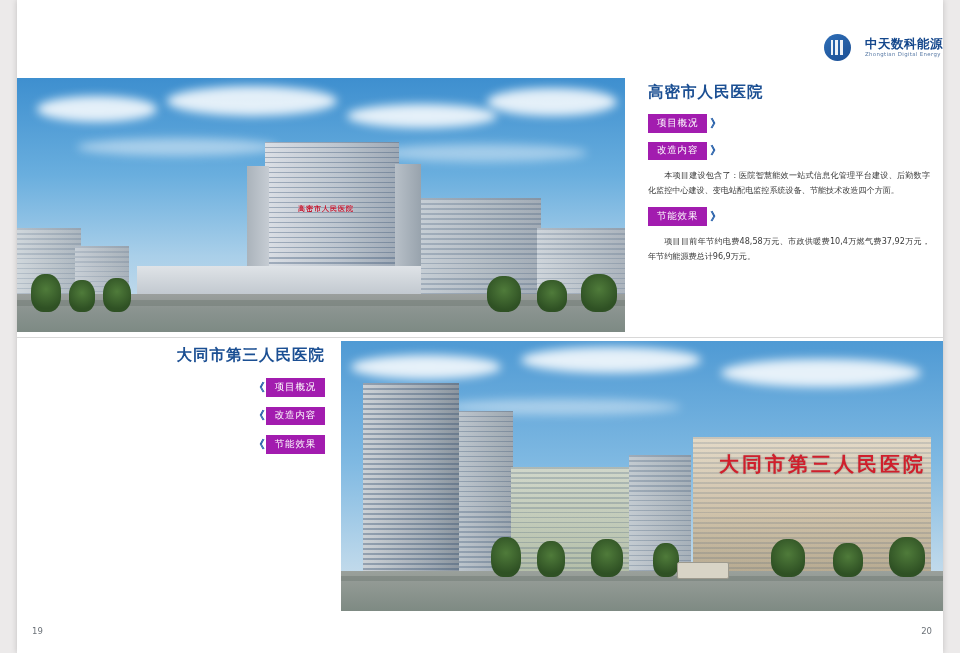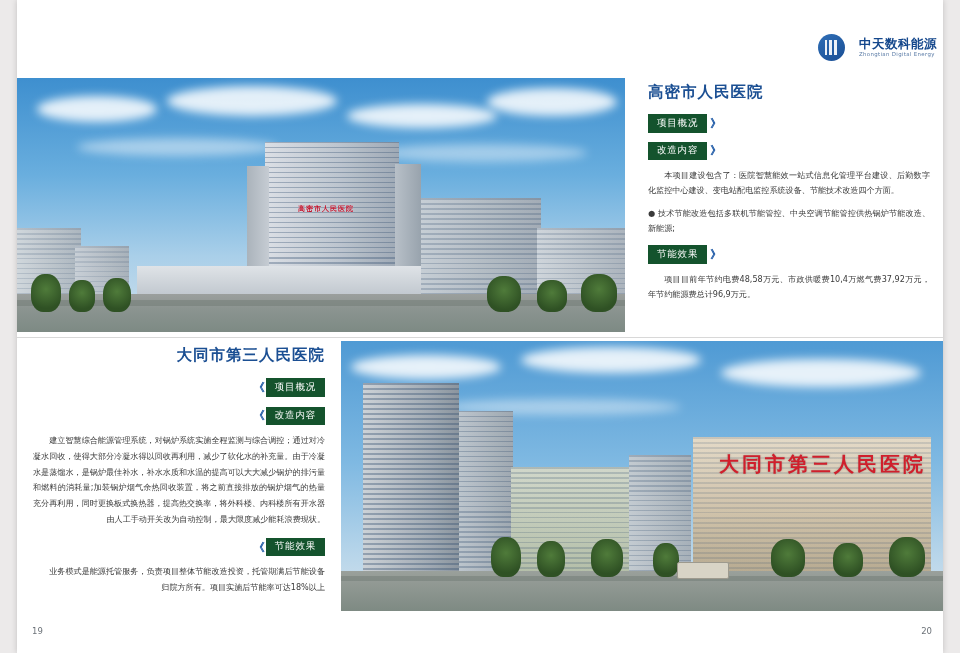--- a/index.html
+++ b/index.html
@@ -27,21 +27,21 @@
   .sheet-shadow {
     position: absolute;
     top: 0; left: 17px; width: 926px; height: 653px;
     box-shadow: 0 0 6px rgba(0,0,0,0.18);
     pointer-events: none;
   }
 
   
   #logo {
     position: absolute;
-    right: 23px; top: 34px;
+    right: 17px; top: 34px;
     display: flex; align-items: center;
     gap: 14px;
   }
   #logo .mark {
     width: 27px; height: 27px; border-radius: 50%;
     background: linear-gradient(145deg,#2f6fb7 0%,#1a4e94 100%);
     position: relative;
     flex: none;
   }
   #logo .mark::before {
@@ -115,21 +115,21 @@
   }
   .art-title {
     font-size: 15.5px;
     color: #1b4f93;
     font-weight: bold;
     letter-spacing: 1px;
     margin-bottom: 11px;
   }
   .tagrow { display: flex; align-items: center; margin: 9px 0 6px; }
   .tag {
-    background: #14532d;
+    background: #a21caf;
     color: #fff;
     font-size: 9.5px;
     padding: 2.5px 9px 3px;
     letter-spacing: .8px;
     white-space: nowrap;
   }
   .tag-arrow {
     margin-left: 3px;
     color: #1b57a5;
     font-size: 11px;
@@ -282,21 +282,20 @@
     <div class="tagrow">
       <span class="tag">项目概况</span>
       <span class="tag-arrow">》</span>
     </div>
 
     <div class="tagrow">
       <span class="tag">改造内容</span>
       <span class="tag-arrow">》</span>
     </div>
     <p class="para">本项目建设包含了：医院智慧能效一站式信息化管理平台建设、后勤数字化监控中心建设、变电站配电监控系统设备、节能技术改造四个方面。</p>
-    <p class="bullet">● 技术节能改造包括多联机节能管控、中央空调节能管控供热锅炉节能改造、新能源;</p>
 
     <div class="tagrow">
       <span class="tag">节能效果</span>
       <span class="tag-arrow">》</span>
     </div>
     <p class="para">项目目前年节约电费48,58万元、市政供暖费10,4万燃气费37,92万元，年节约能源费总计96,9万元。</p>
   </div>
 
   <div id="divider"></div>
 
@@ -305,27 +304,25 @@
 
     <div class="tagrow-r">
       <span class="tag-arrow-l">《</span>
       <span class="tag">项目概况</span>
     </div>
 
     <div class="tagrow-r">
       <span class="tag-arrow-l">《</span>
       <span class="tag">改造内容</span>
     </div>
-    <p class="para-r">建立智慧综合能源管理系统，对锅炉系统实施全程监测与综合调控；通过对冷凝水回收，使得大部分冷凝水得以回收再利用，减少了软化水的补充量。由于冷凝水是蒸馏水，是锅炉最佳补水，补水水质和水温的提高可以大大减少锅炉的排污量和燃料的消耗量;加装锅炉烟气余热回收装置，将之前直接排放的锅炉烟气的热量充分再利用，同时更换板式换热器，提高热交换率，将外科楼、内科楼所有开水器由人工手动开关改为自动控制，最大限度减少能耗浪费现状。</p>
 
     <div class="tagrow-r">
       <span class="tag-arrow-l">《</span>
       <span class="tag">节能效果</span>
     </div>
-    <p class="para-r">业务模式是能源托管服务，负责项目整体节能改造投资，托管期满后节能设备归院方所有。项目实施后节能率可达18%以上</p>
   </div>
 
   <div id="bottom-photo">
     <div class="sky" style="background:linear-gradient(to bottom,#4f9ad4 0%,#7fb9e2 45%,#b9d6ea 80%,#d6e3ec 100%);"></div>
     <div class="cloud" style="left:10px;  top:14px; width:150px; height:24px;"></div>
     <div class="cloud" style="left:180px; top:6px;  width:180px; height:26px;"></div>
     <div class="cloud" style="left:380px; top:18px; width:200px; height:28px;"></div>
     <div class="cloud" style="left:100px; top:58px; width:240px; height:16px; opacity:.5;"></div>
 
     <div class="bldg" style="left:22px;  top:42px;  width:96px;  height:188px; background:linear-gradient(to right,#c9cfd4,#9aa4ae 70%,#848f99);">

